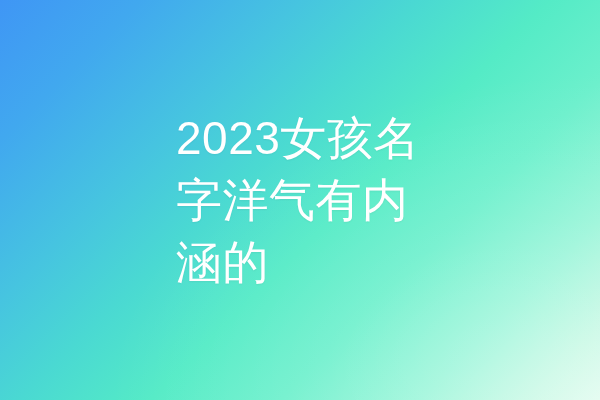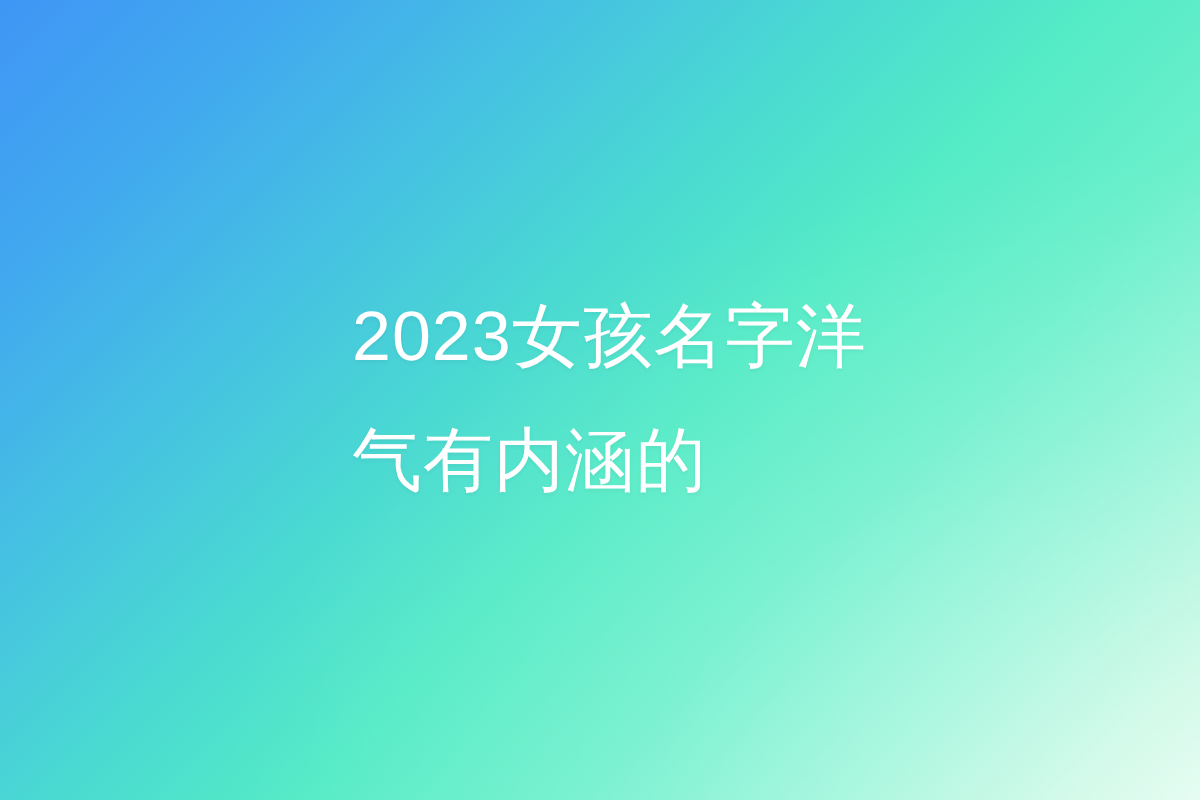--- a/index.html
+++ b/index.html
@@ -51,21 +51,21 @@
     width: 262px;
     height: 400px;
     display: flex;
     flex-direction: column;
     justify-content: center;
     z-index: 2;
   }
 
   .title-text {
     color: #ffffff;
-    font-size: 35px;
+    font-size: 46px;
     line-height: 62px;
     font-weight: 500;
     letter-spacing: 0.5px;
     text-align: left;
     white-space: normal;
     word-break: break-all;
     text-shadow: 0 1px 2px rgba(0, 0, 0, 0.05);
   }
 </style>
 </head>

